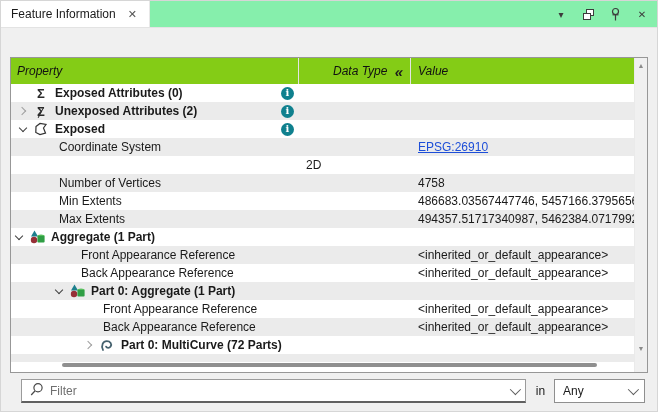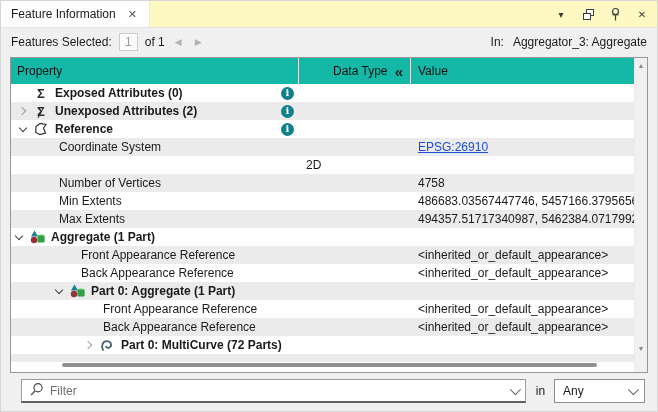--- a/index.html
+++ b/index.html
@@ -6,37 +6,37 @@
   html,body { width: 658px; height: 412px; overflow: hidden; }
   body {
     font-family: "Liberation Sans", sans-serif;
     font-size: 12px;
     color: #1a1a1a;
     background: #f0f0f0;
   }
   .panel { width: 658px; height: 412px; border: 1px solid #d6d6d6; background: #f0f0f0; position: relative; }
 
   
-  .tabbar { height: 27px; background: #fef9c3; border-bottom: 1px solid #e3e3e3; display: flex; align-items: stretch; }
+  .tabbar { height: 27px; background: #86efac; border-bottom: 1px solid #e3e3e3; display: flex; align-items: stretch; }
   .tab { background: #ffffff; display: flex; align-items: center; gap: 10px; padding: 0 10px 0 10px; border-right: 1px solid #e7e7e7; }
   .tab-title { white-space: nowrap; }
   .tab-close { color: #555; font-size: 11px; line-height: 1; cursor: default; padding: 2px; }
   .winbtns { margin-left: auto; display: flex; align-items: center; gap: 13px; padding-right: 8px; color: #3c3c3c; }
   .winbtn { display: flex; align-items: center; justify-content: center; width: 14px; height: 16px; font-size: 10px; }
 
   
   .toolbar { height: 28px; display: flex; align-items: center; padding: 0 10px; background: #f0f0f0; }
   .tb-left { display: flex; align-items: center; gap: 7px; }
   .feat-num { width: 19px; height: 18px; border: 1px solid #cdcdcd; background: #fbfbfb; color: #9a9a9a; display: flex; align-items: center; justify-content: center; }
   .nav-arrow { color: #b2b2b2; font-size: 9px; padding: 0 3px; }
   .tb-right { margin-left: auto; display: flex; align-items: center; gap: 9px; }
 
   
   .tablewrap { position: absolute; left: 9px; right: 9px; top: 56px; height: 316px; background: #ffffff; border: 1px solid #979797; overflow: hidden; }
-  .thead { display: grid; grid-template-columns: 288px 112px 1fr; height: 26px; background: #14b8a6; }
+  .thead { display: grid; grid-template-columns: 288px 112px 1fr; height: 26px; background: #84cc16; font-style: italic; }
   .th { display: flex; align-items: center; padding-left: 6px; border-right: 1px solid #e4e4e4; color: #111; }
   .th.value { border-right: none; padding-left: 7px; }
   .th.dtype { position: relative; margin-left: 28px; }
   .collapse-cols { margin-left: auto; font-weight: 700; font-size: 15px; color: #1d1d1d; padding-right: 7px; line-height: 1; }
   .rows { }
   .row { display: grid; grid-template-columns: 288px 112px 1fr; height: 18px; line-height: 18px; background: #ffffff; }
   .row:nth-child(even) { background: #ebebeb; }
   .row.filler { height: 8px; }
   .cell { overflow: hidden; white-space: nowrap; }
   .prop { display: flex; align-items: center; }
@@ -103,33 +103,20 @@
         <svg width="13" height="15" viewBox="0 0 13 15">
             <circle cx="6.5" cy="4.5" r="3" fill="none" stroke="#3c3c3c" stroke-width="1.2"></circle>
             <line x1="6.5" y1="7.5" x2="6.5" y2="13.5" stroke="#3c3c3c" stroke-width="1.2"></line>
             <line x1="3.5" y1="7.8" x2="9.5" y2="7.8" stroke="#3c3c3c" stroke-width="1.2"></line>
           </svg>
       </span>
       <span class="winbtn">✕</span>
     </div>
   </div>
 
-  <div class="toolbar">
-    <div class="tb-left">
-      <span>Features Selected:</span>
-      <span class="feat-num">1</span>
-      <span>of 1</span>
-      <span class="nav-arrow">◀</span>
-      <span class="nav-arrow">▶</span>
-    </div>
-    <div class="tb-right">
-      <span>In:</span>
-      <span>Aggregator_3: Aggregate</span>
-    </div>
-  </div>
 
   <div class="tablewrap">
     <div class="thead">
       <div class="th">
           <span>Property</span>
         </div>
       <div class="th dtype">
         <span>Data Type</span>
         <span class="collapse-cols">«</span>
       </div>
@@ -171,21 +158,21 @@
       <div class="row">
         <div class="cell prop ind-t0">
           <span class="chev exp">
               <i></i>
             </span>
           <span class="ticon">
             <svg width="14" height="14" viewBox="0 0 14 14">
                 <path d="M2,4.5 L6,1.5 L12,2.5 L9.5,6 L11.5,11 L6,12.5 L1.8,10.5 Z" fill="none" stroke="#333" stroke-width="1.2"></path>
               </svg>
           </span>
-          <span class="bold">Reference</span>
+          <span class="bold">Exposed</span>
           <span class="info" style="background:#0f808e">i</span>
         </div>
         <div class="cell"></div>
           <div class="cell val"></div>
       </div>
 
       <div class="row">
         <div class="cell prop ind-p1">
             <span>Coordinate System</span>
           </div>

